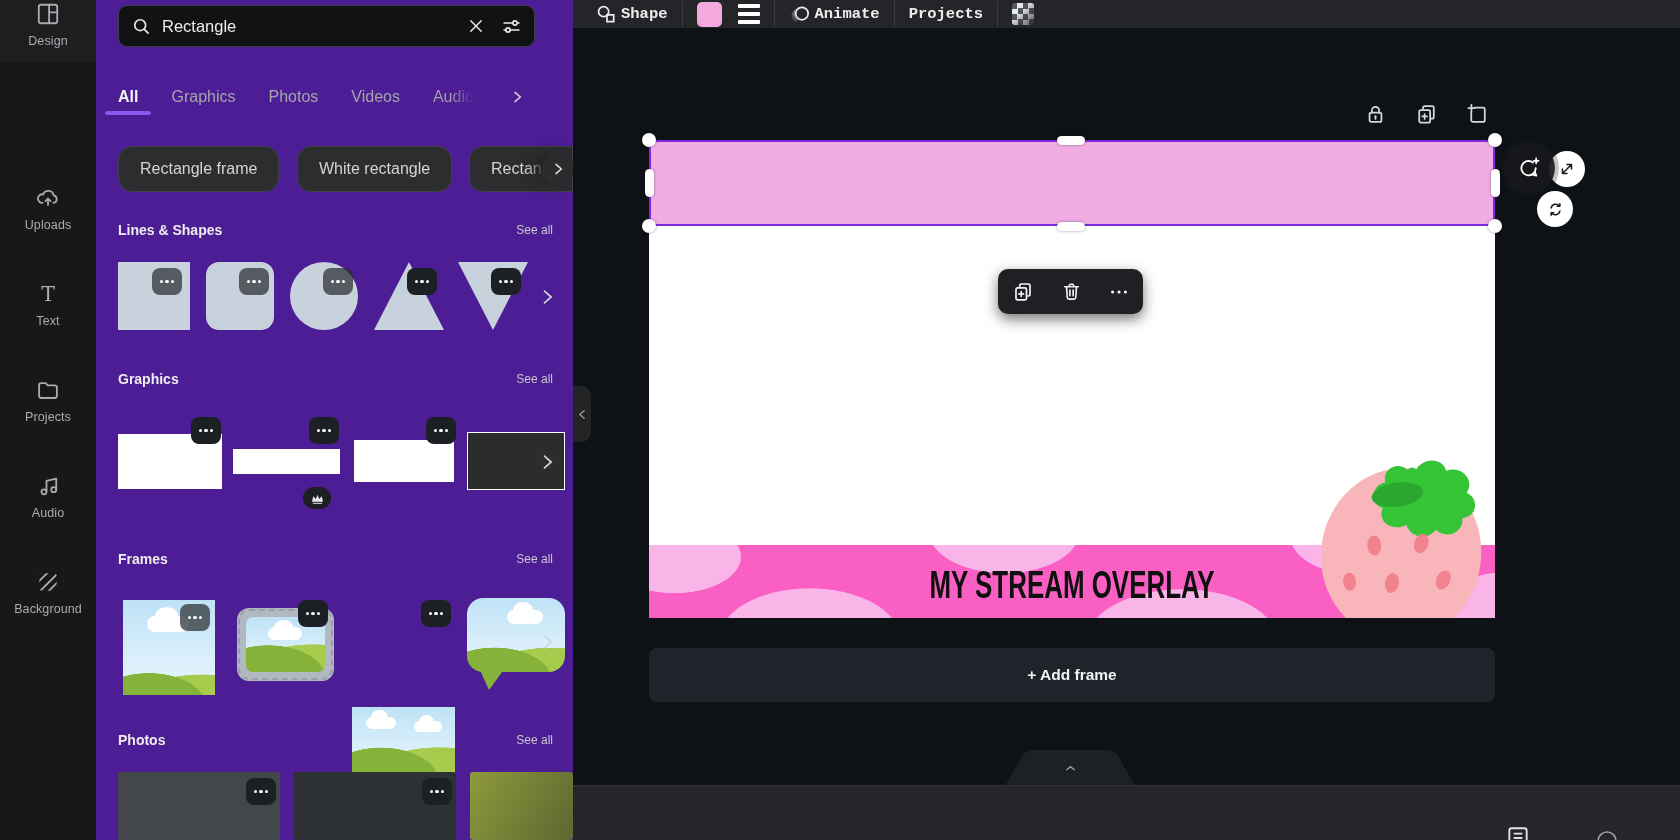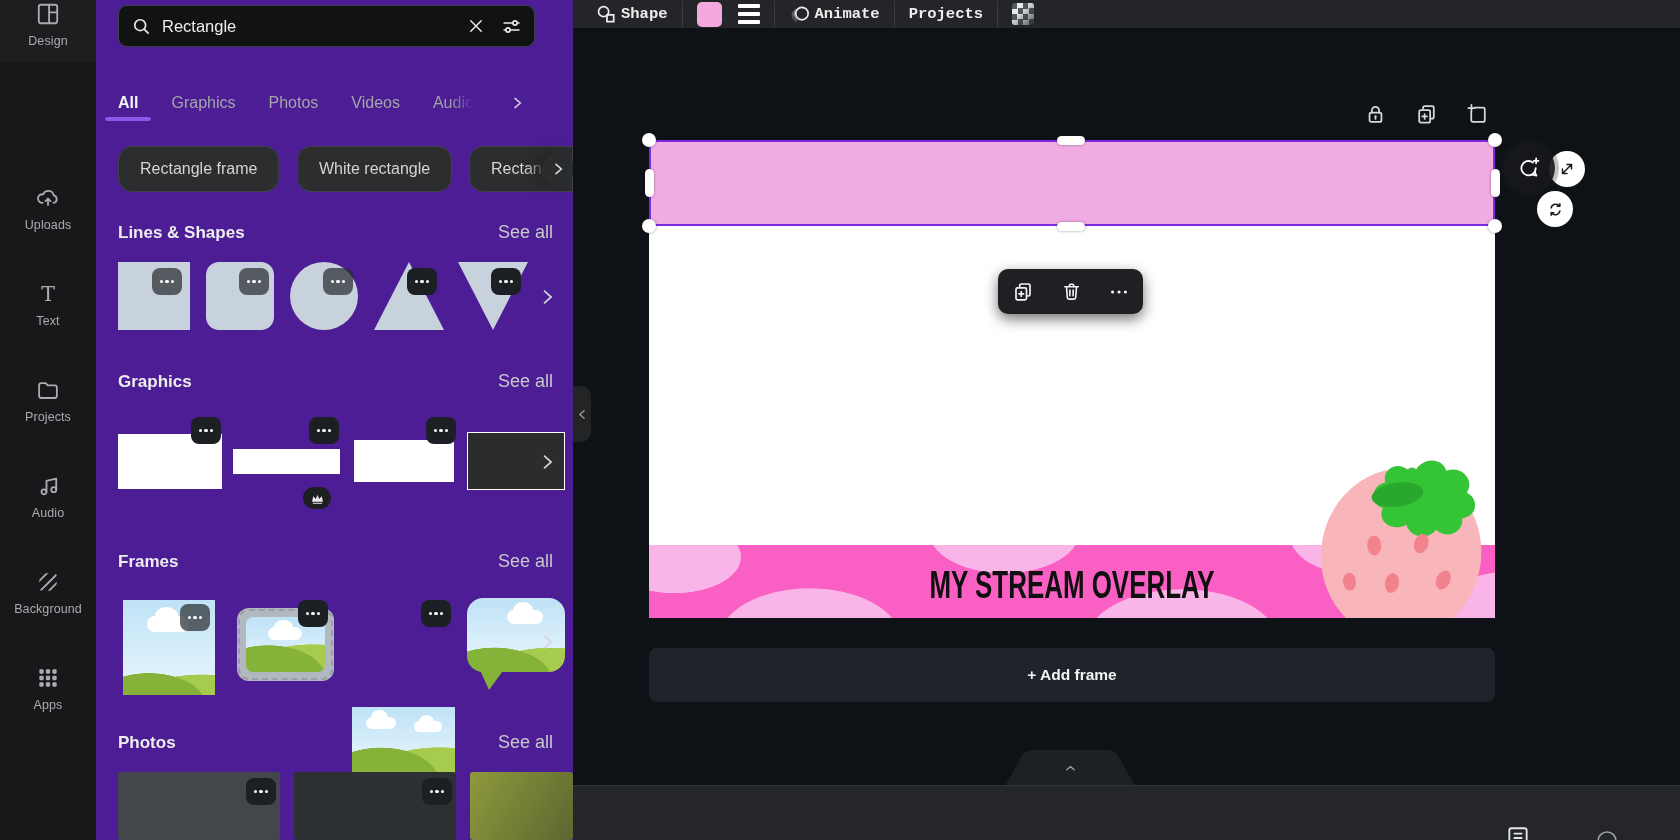--- a/index.html
+++ b/index.html
@@ -19,39 +19,39 @@
 
   
   #panel { position:absolute; left:96px; top:0; width:477px; height:840px; background:#4c1d95;
            overflow:hidden; z-index:20; }
   #searchbox { position:absolute; left:22px; top:5px; width:417px; height:42px; background:#111214;
                border:1px solid #3e4043; border-radius:9px; display:flex; align-items:center; padding:0 12px; }
   #searchbox input { flex:1; background:transparent; border:none; outline:none; color:#ecedee;
                      font-size:16.5px; font-family:"Liberation Sans",sans-serif; margin-left:10px; }
   .icon-btn { display:flex; align-items:center; justify-content:center; cursor:pointer; color:#d6d7d9; }
 
-  #tabs { position:absolute; left:22px; top:84px; width:455px; height:38px; display:flex; align-items:center; }
+  #tabs { position:absolute; left:22px; top:78px; width:455px; height:38px; display:flex; align-items:center; }
   .tab { font-size:16px; color:#a4a6a9; margin-right:33px; cursor:pointer; white-space:nowrap; position:relative; }
   .tab.active { color:#f2f3f4; font-weight:bold; }
   .tab.active::after { content:""; position:absolute; left:-13px; right:-13px; bottom:-9px; height:4px;
                        border-radius:2px; background:#8a57e8; }
   .tab.faded { background:linear-gradient(90deg,#a4a6a9 40%,rgba(164,166,169,0)); -webkit-background-clip:text;
                background-clip:text; color:transparent; }
   #tabs .chev { margin-left:2px; }
 
   .chip { position:absolute; top:146px; height:46px; border-radius:14px; background:#2c2d2f;
           border:1px solid #404245; color:#d2d4d6; font-size:16px; display:flex; align-items:center;
           padding:0 21px; white-space:nowrap; overflow:hidden; cursor:pointer; }
   .chip-chev { position:absolute; top:153px; left:446px; width:32px; height:32px; border-radius:50%;
                background:#2b2c2e; display:flex; align-items:center; justify-content:center; cursor:pointer;
                box-shadow:-8px 0 12px rgba(35,36,37,.9); }
 
   .sec-head { position:absolute; left:22px; width:435px; display:flex; justify-content:space-between; align-items:center; }
-  .sec-title { font-size:17px; font-weight:bold; color:#ededee; }
-  .see-all { font-size:18px; color:#c7c9cb; cursor:pointer; }
+  .sec-title { font-size:14px; font-weight:bold; color:#ededee; }
+  .see-all { font-size:12px; color:#c7c9cb; cursor:pointer; }
 
   .dots-badge { position:absolute; width:30px; height:27px; border-radius:8px;
                 background:rgba(40,44,49,.72); display:flex; align-items:center; justify-content:center;
                 gap:2.5px; cursor:pointer; }
   .dots-badge i { width:3.2px; height:3.2px; border-radius:50%; background:#fff; display:block; }
   .dots-badge.dark { background:#1c1f23; }
 
   .row-chev { color:#cfd1d3; cursor:pointer; }
 
   .shape-thumb { position:absolute; top:262px; background:#c8d2dc; cursor:pointer; }
@@ -186,38 +186,20 @@
       <svg width="26" height="26" viewBox="0 0 24 24" fill="none" stroke="currentColor" stroke-width="1.7">
         <g clip-path="url(#bgclip)">
             <clipPath id="bgclip">
               <rect x="4" y="4" width="16" height="16" rx="2"></rect>
             </clipPath>
         <path d="M1 14 L14 1M5 20 L20 5M11 22 L23 10M-2 10 L10 -2M17 25 L26 16"></path>
           </g>
       </svg>
       </span>
     <span class="lbl">Background</span>
-  </div>
-  <div class="rail-item" style="top:642px">
-    <span>
-      <svg width="26" height="26" viewBox="0 0 24 24" fill="currentColor">
-        <g>
-            <rect x="4" y="4" width="4" height="4" rx="1"></rect>
-            <rect x="10" y="4" width="4" height="4" rx="1"></rect>
-            <rect x="16" y="4" width="4" height="4" rx="1"></rect>
-        <rect x="4" y="10" width="4" height="4" rx="1"></rect>
-            <rect x="10" y="10" width="4" height="4" rx="1"></rect>
-            <rect x="16" y="10" width="4" height="4" rx="1"></rect>
-        <rect x="4" y="16" width="4" height="4" rx="1"></rect>
-            <rect x="10" y="16" width="4" height="4" rx="1"></rect>
-            <rect x="16" y="16" width="4" height="4" rx="1"></rect>
-          </g>
-      </svg>
-      </span>
-    <span class="lbl">Apps</span>
   </div>
 </nav>
 
 <section id="panel">
 
   <div id="searchbox">
     <span class="icon-btn">
       <svg width="21" height="21" viewBox="0 0 24 24" fill="none" stroke="#e8e9ea" stroke-width="1.9" stroke-linecap="round">
         <circle cx="10.5" cy="10.5" r="6.2"></circle>
           <path d="M15.2 15.2l4.4 4.4"></path>

